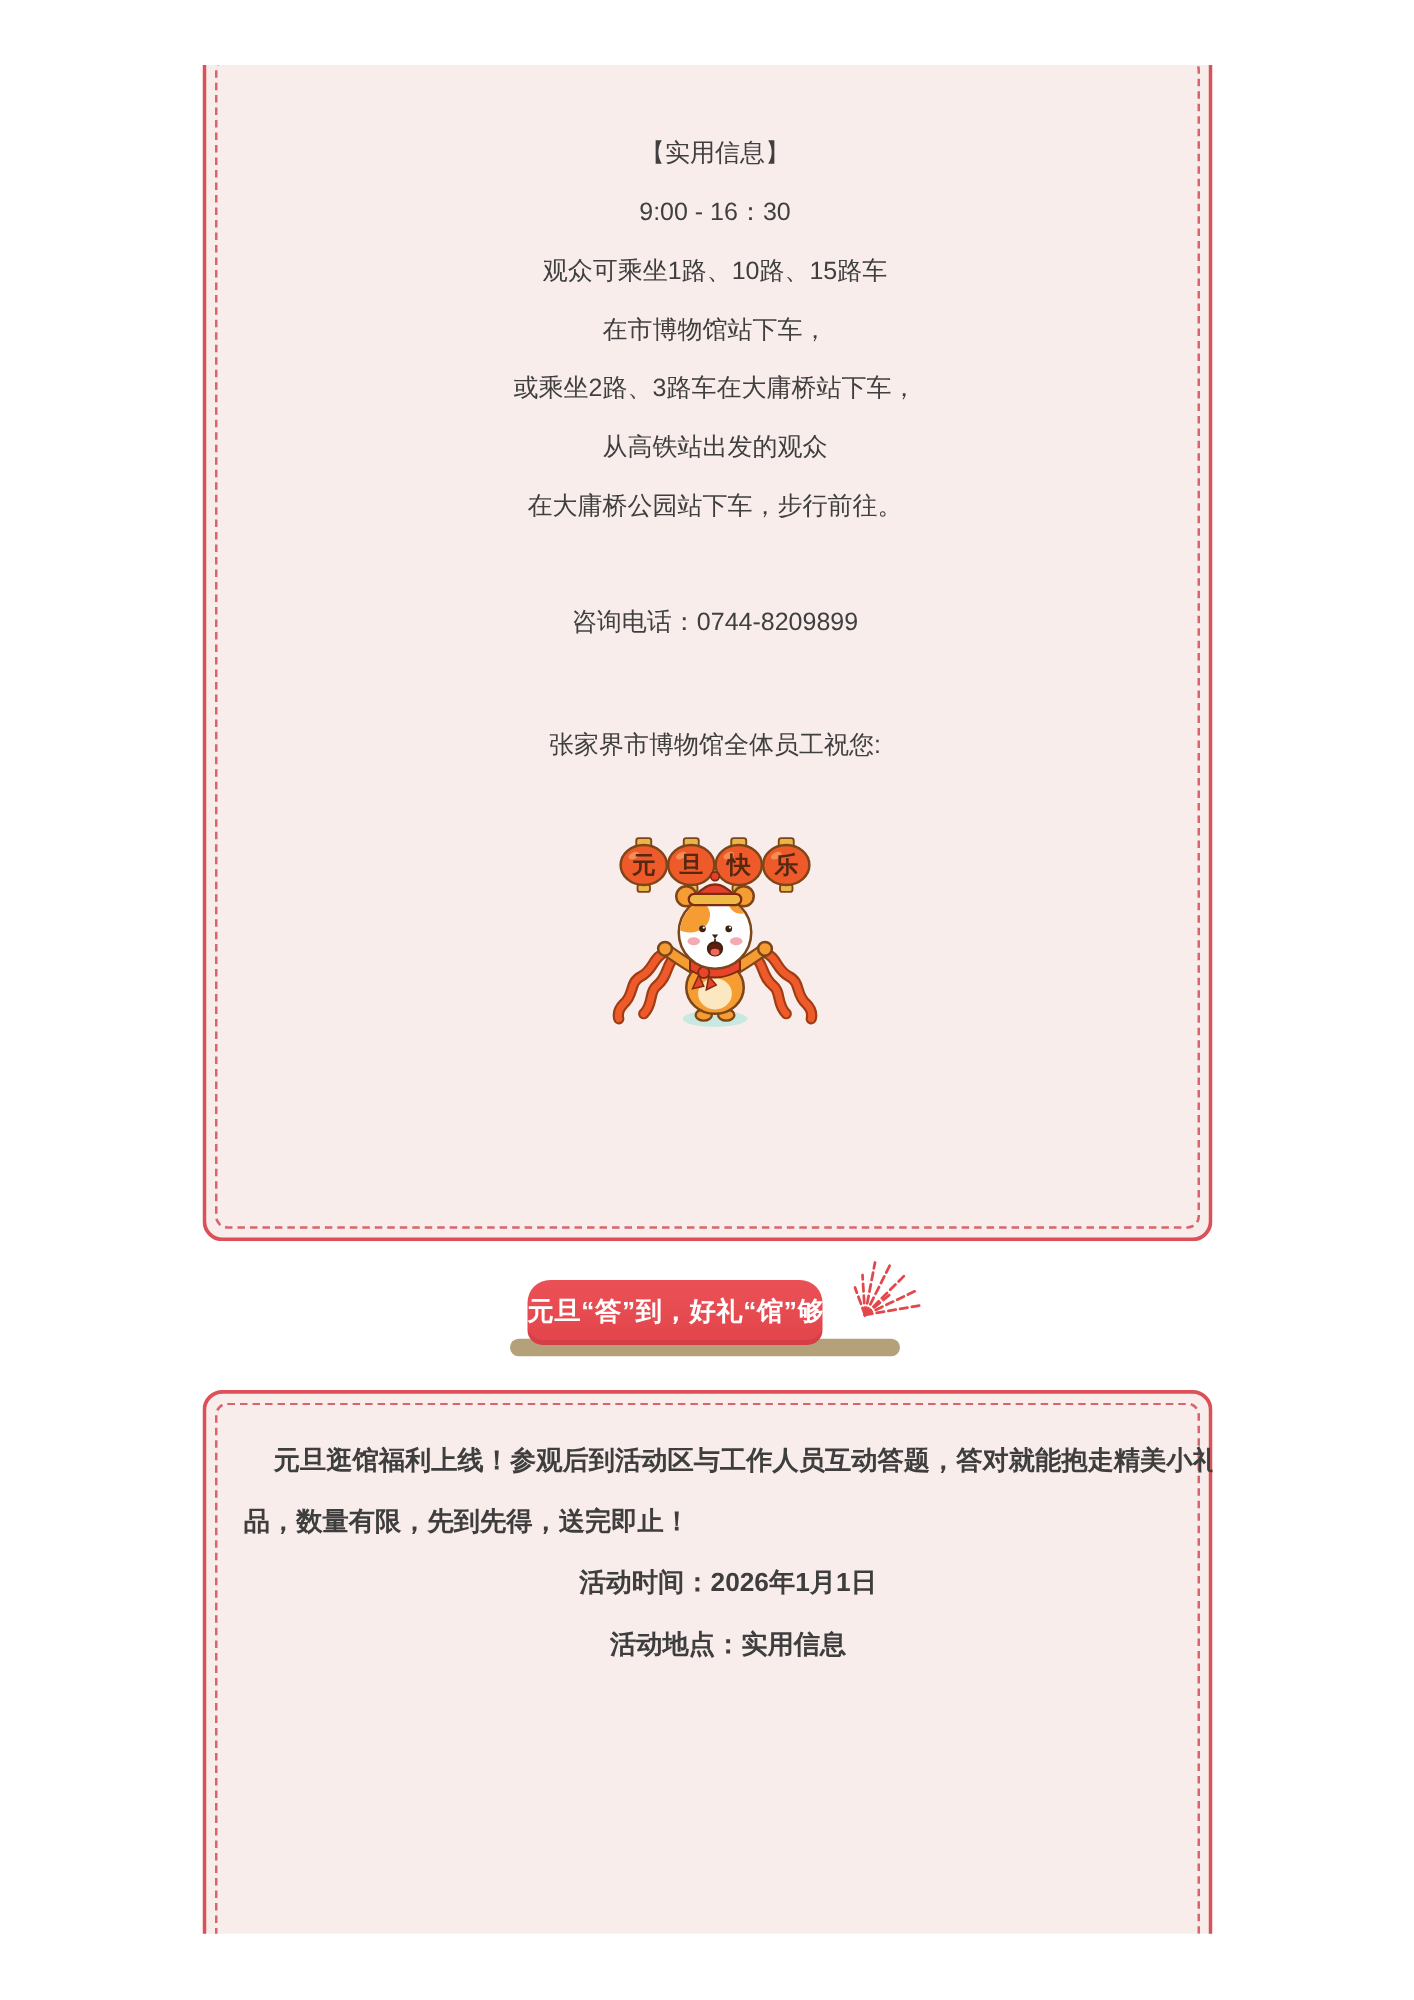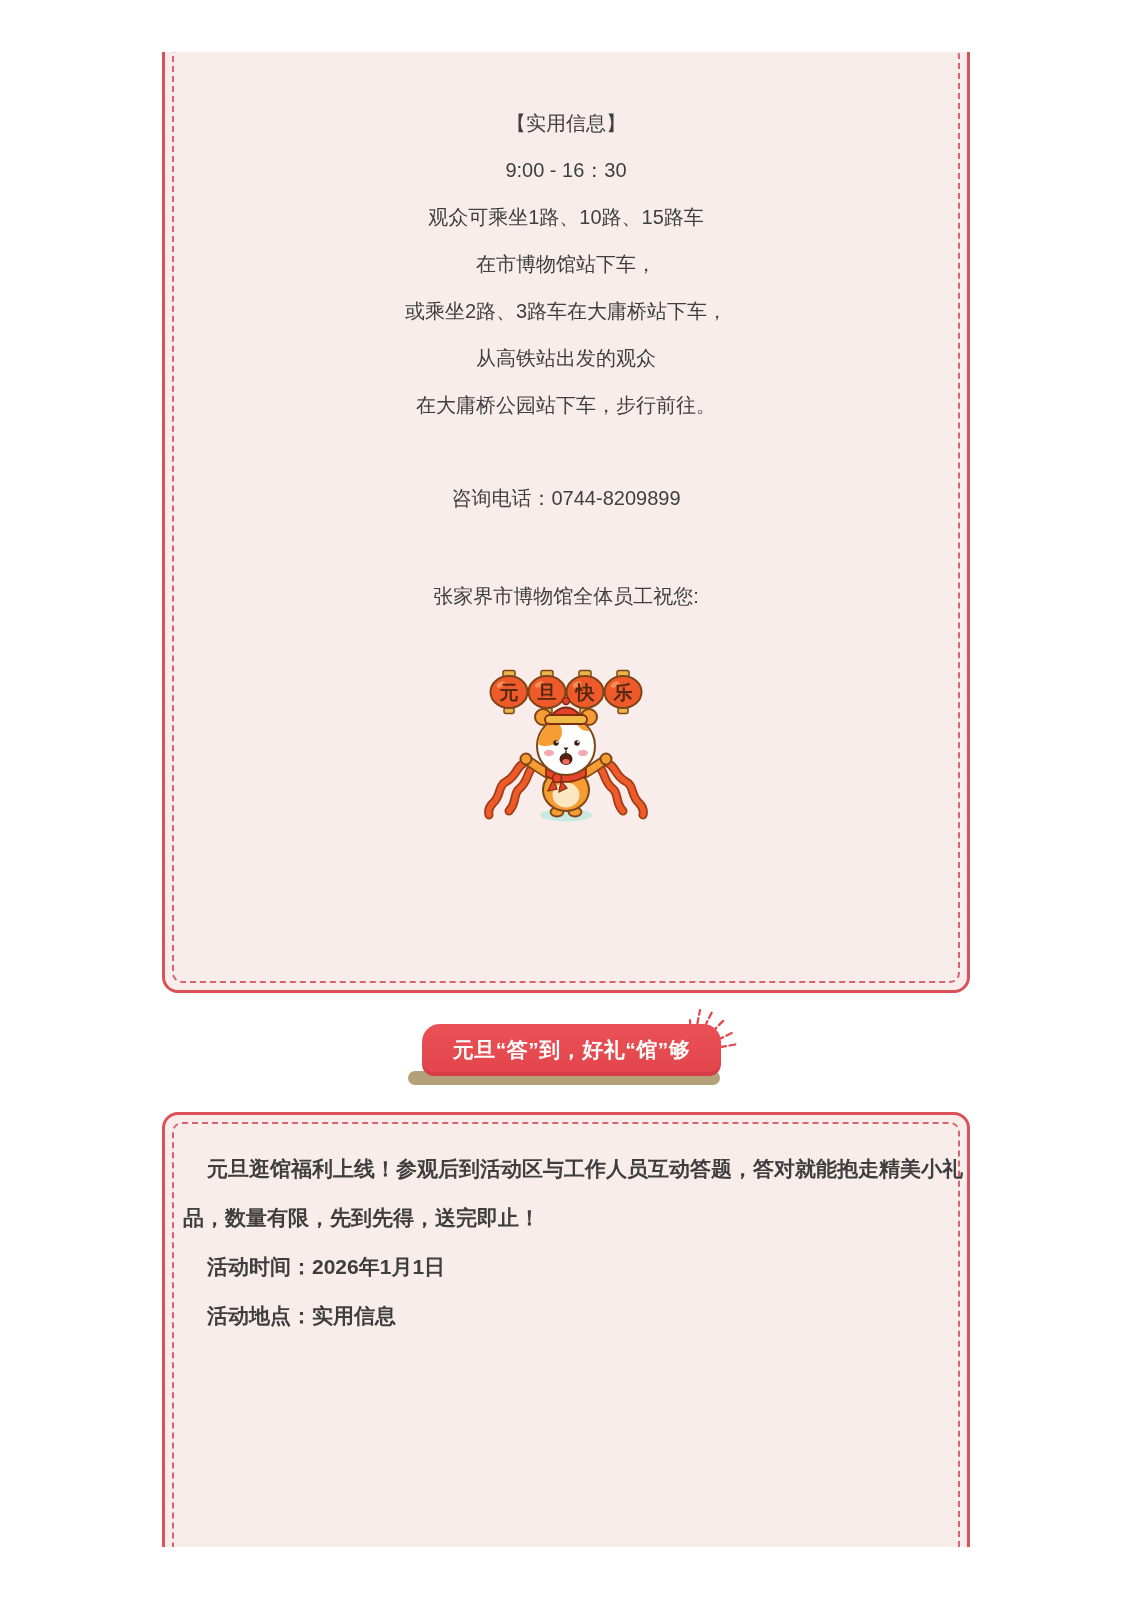--- a/index.html
+++ b/index.html
@@ -8,41 +8,41 @@
     font-family:"Liberation Sans","DejaVu Sans",sans-serif;
   }
   
   .card-clip{position:absolute;overflow:hidden;}
   .card{position:absolute;left:0;right:0;background:#f8edeb;border:3px solid #dc5158;border-radius:16px;box-sizing:border-box;}
   .dashed{position:absolute;inset:7px;border:2px dashed #d8646c;border-radius:10px;}
   #card1-clip{left:162px;top:52px;width:808px;height:941px;}
   #card1{top:-16px;height:957px;}
   #card2-clip{left:162px;top:1112px;width:808px;height:435px;}
   #card2{top:0;height:460px;}
-  .content{position:absolute;inset:0;z-index:2;}
+  .content{position:absolute;inset:0;z-index:2;margin-left:12px;}
   
   .content1{padding-top:48px;text-align:center;}
   .iline{margin:0;height:47px;line-height:47px;font-size:20px;color:#3f3f3f;white-space:pre;}
   .sp46{height:46px;} .sp51{height:51px;}
   .mascot-wrap{margin-top:44px;line-height:0;}
   
   .banner-base{position:absolute;left:408px;top:1071px;width:312px;height:14px;border-radius:7px;background:#b4a17a;z-index:2;}
   .banner{
-    position:absolute;left:422px;top:1024px;width:299px;height:52px;z-index:3;
+    position:absolute;left:422px;top:1024px;width:236px;height:52px;z-index:3;
     background:linear-gradient(#ea5156,#e2454b);
     border-radius:18px 18px 12px 12px;
     box-shadow:inset 0 -4px 0 rgba(120,20,25,.12);
     text-align:center;
   }
   .banner span{display:inline-block;line-height:52px;font-size:21px;font-weight:bold;color:#ffffff;letter-spacing:.5px;white-space:pre;}
   .fireworks{position:absolute;left:680px;top:996px;z-index:1;}
   
   .content2{padding:32px 24px 0 21px;}
   .aline{margin:0;height:49px;line-height:49px;font-size:21px;font-weight:bold;color:#3e3e3e;white-space:pre;}
-  .indent{text-indent:24px;}
+  .indent{text-indent:24px;text-align:center;}
 </style>
 </head>
 <body>
 
 <div class="page">
 
   <section class="card-clip" id="card1-clip">
     <div class="card" id="card1">
       <div class="dashed"></div>
     </div>

